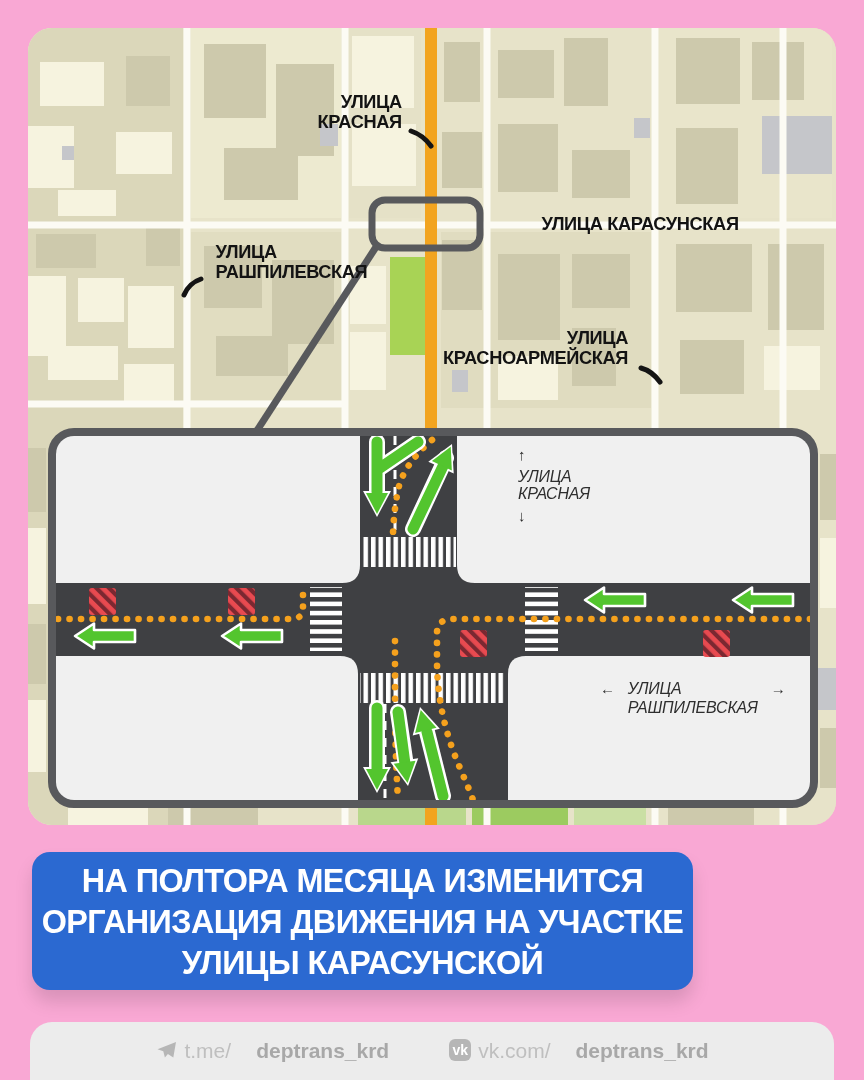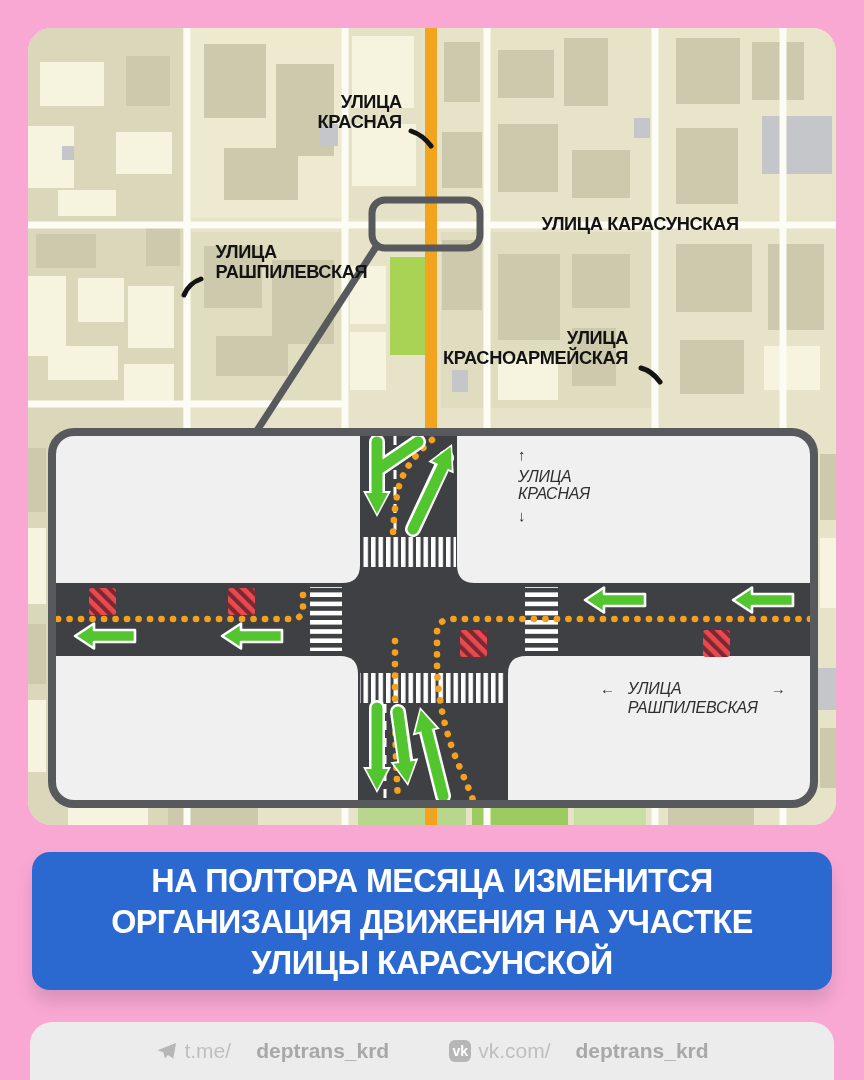--- a/index.html
+++ b/index.html
@@ -21,30 +21,30 @@
   .street-label{position:absolute;font-style:italic;font-size:16px;color:#2e2e2e;
                 letter-spacing:-0.2px;}
   .v-street-label{left:462px;top:10px;line-height:17.5px;}
   .v-street-label .dir{font-size:15px;display:block;}
   .v-street-label .dir.up{margin-bottom:4px;}
   .v-street-label .dir.down{margin-top:4px;}
   .h-street-label{left:544px;top:244px;display:flex;gap:13px;align-items:flex-start;line-height:18.5px;}
   .h-street-label .dir{font-size:15px;}
 
   
-  .banner{position:absolute;left:32px;top:852px;width:800px;height:138px;border-radius:18px;
+  .banner{position:absolute;left:32px;top:852px;width:661px;height:138px;border-radius:18px;
           background:#2b69d1;color:#ffffff;display:flex;flex-direction:column;justify-content:center;
           text-align:center;box-shadow:0 12px 18px rgba(0,0,0,.13);}
   .banner span{display:block;font-weight:bold;font-size:33px;line-height:41px;letter-spacing:-0.6px;
                transform:scaleX(.98);}
 
   
   .footer{position:absolute;left:30px;top:1022px;width:804px;height:58px;background:#ececec;
           border-radius:22px 22px 0 0;display:flex;align-items:center;justify-content:center;gap:60px;}
-  .flink{display:flex;align-items:center;gap:7px;font-size:21px;color:#bfbfbf;}
+  .flink{display:flex;align-items:flex-start;gap:7px;font-size:21px;color:#bfbfbf;}
   .flink .handle{font-weight:bold;color:#a8a8a8;margin-left:18px;}
   .vk-badge{display:inline-flex;width:22px;height:22px;border-radius:6px;background:#b6b6b6;
             color:#ffffff;font-weight:bold;font-size:14px;align-items:center;justify-content:center;
             font-style:normal;}
 </style>
 </head>
 <body>
 
 <div class="page">
 

